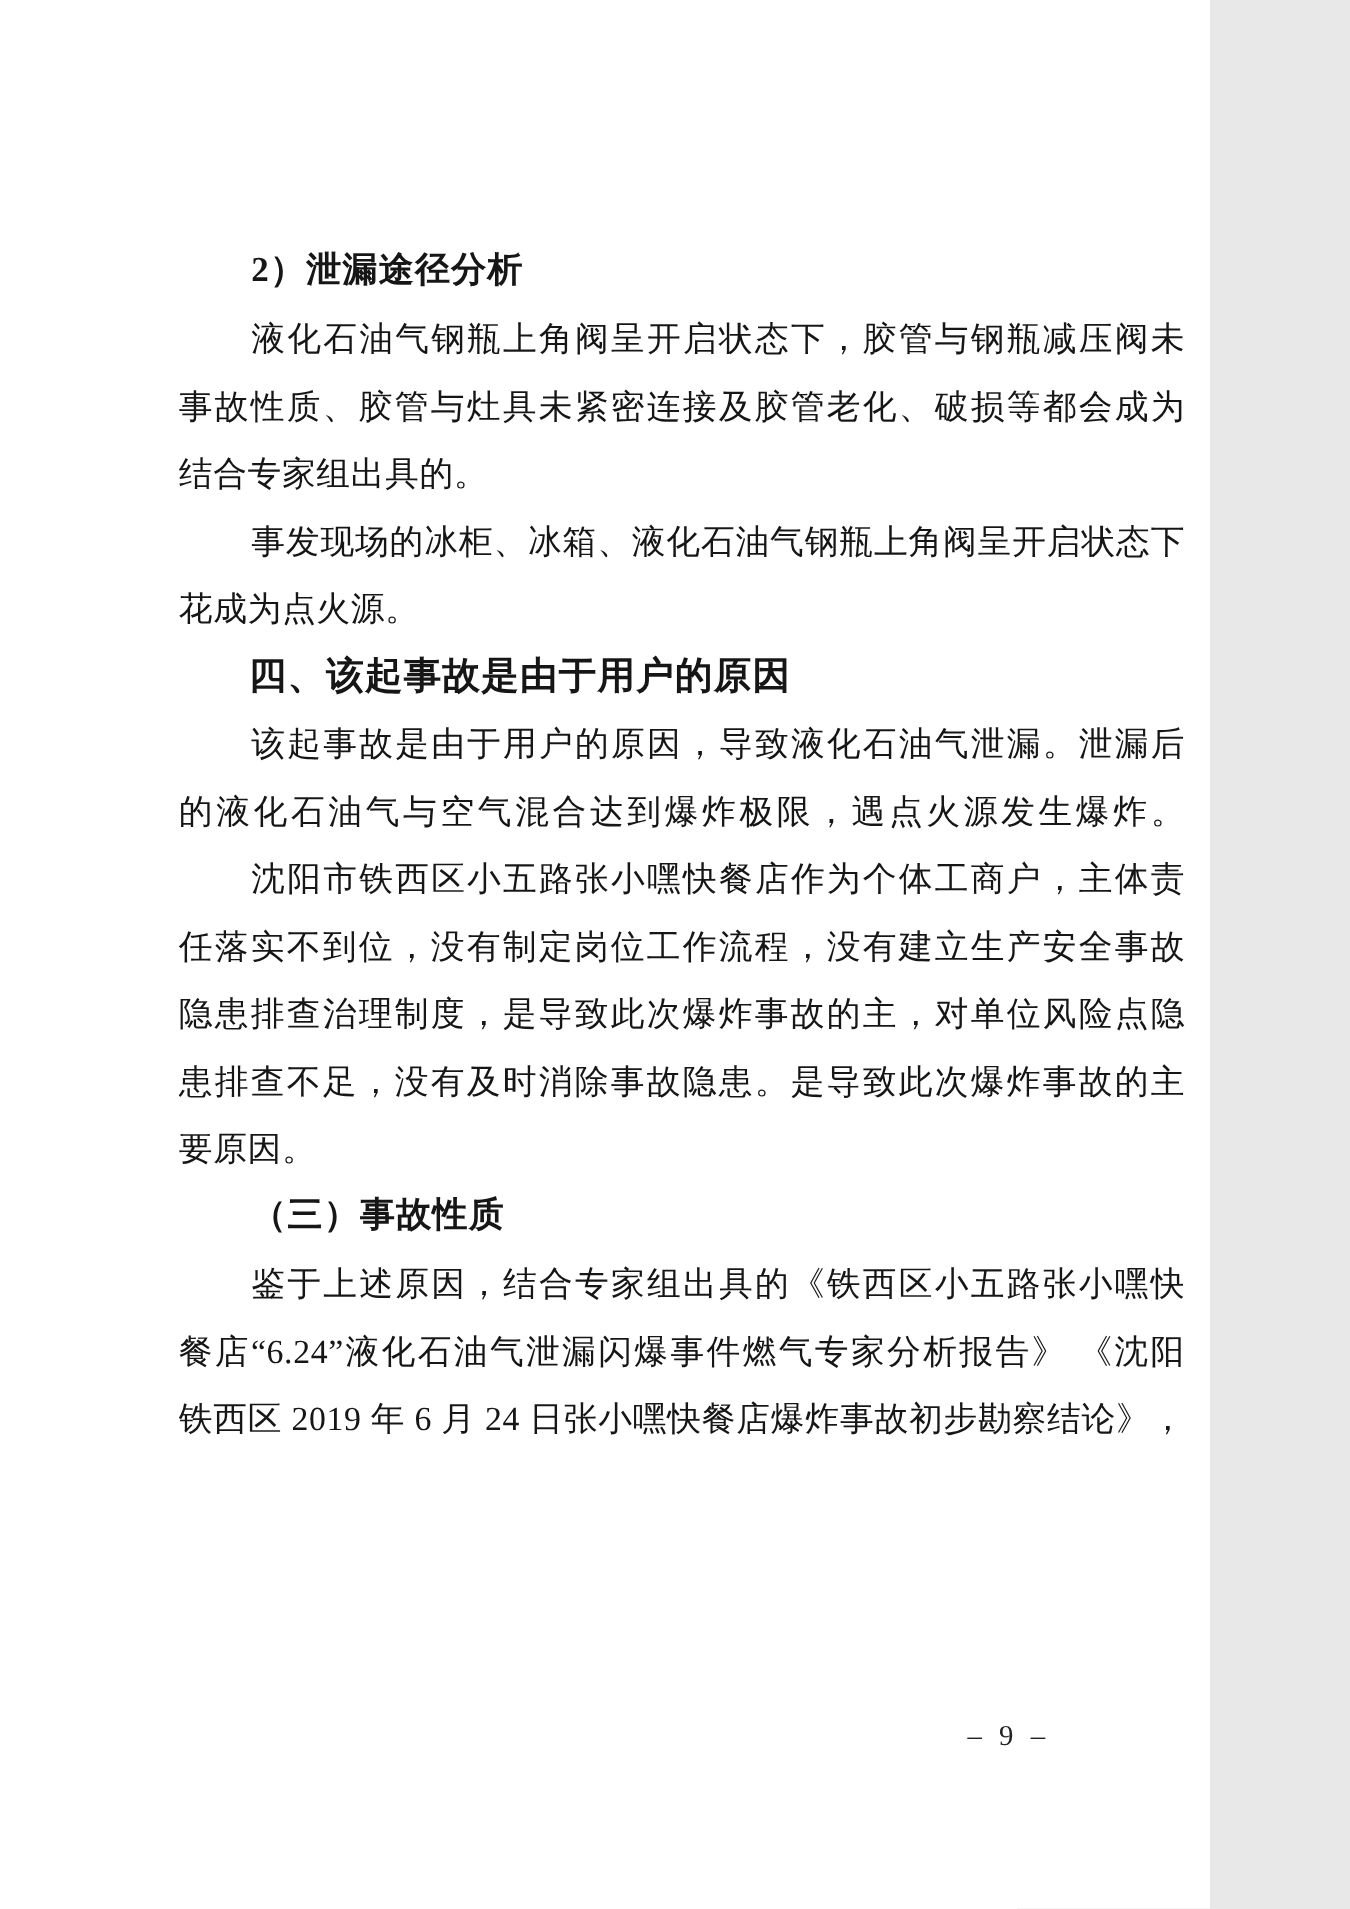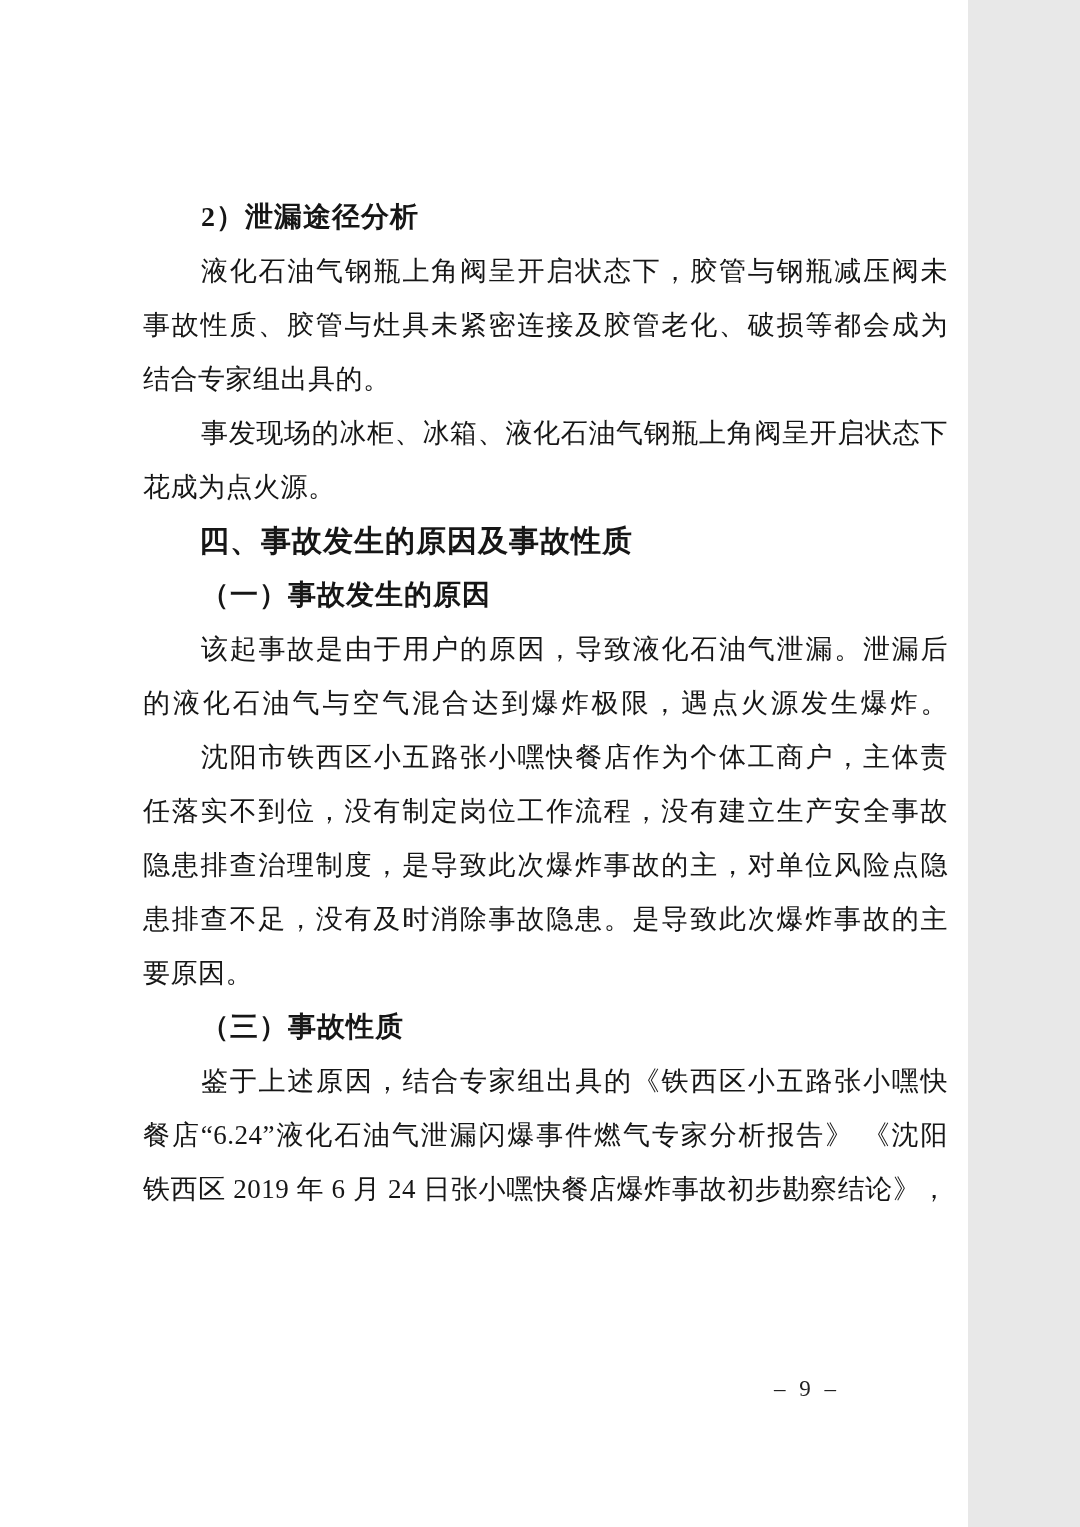--- a/index.html
+++ b/index.html
@@ -77,23 +77,22 @@
   <div class="content">
 
     <div class="ln h-kai">2）泄漏途径分析</div>
     <div class="ln indent justify">液化石油气钢瓶上角阀呈开启状态下，胶管与钢瓶减压阀未</div>
     <div class="ln justify">事故性质、胶管与灶具未紧密连接及胶管老化、破损等都会成为</div>
     <div class="ln">结合专家组出具的。</div>
 
     <div class="ln indent justify">事发现场的冰柜、冰箱、液化石油气钢瓶上角阀呈开启状态下</div>
     <div class="ln">花成为点火源。</div>
 
-    <div class="ln h-hei">四、事故发生的原因及事故性质</div>
+    <div class="ln h-hei">四、该起事故是由于用户的原因</div>
 
-    <div class="ln h-kai">（一）事故发生的原因</div>
     <div class="ln indent justify">该起事故是由于用户的原因，导致液化石油气泄漏。泄漏后</div>
     <div class="ln justify">的液化石油气与空气混合达到爆炸极限，遇点火源发生爆炸。</div>
 
     <div class="ln indent justify">沈阳市铁西区小五路张小嘿快餐店作为个体工商户，主体责</div>
     <div class="ln justify">任落实不到位，没有制定岗位工作流程，没有建立生产安全事故</div>
     <div class="ln justify">隐患排查治理制度，是导致此次爆炸事故的主，对单位风险点隐</div>
     <div class="ln justify">患排查不足，没有及时消除事故隐患。是导致此次爆炸事故的主</div>
     <div class="ln">要原因。</div>
 
     <div class="ln h-kai">（三）事故性质</div>

